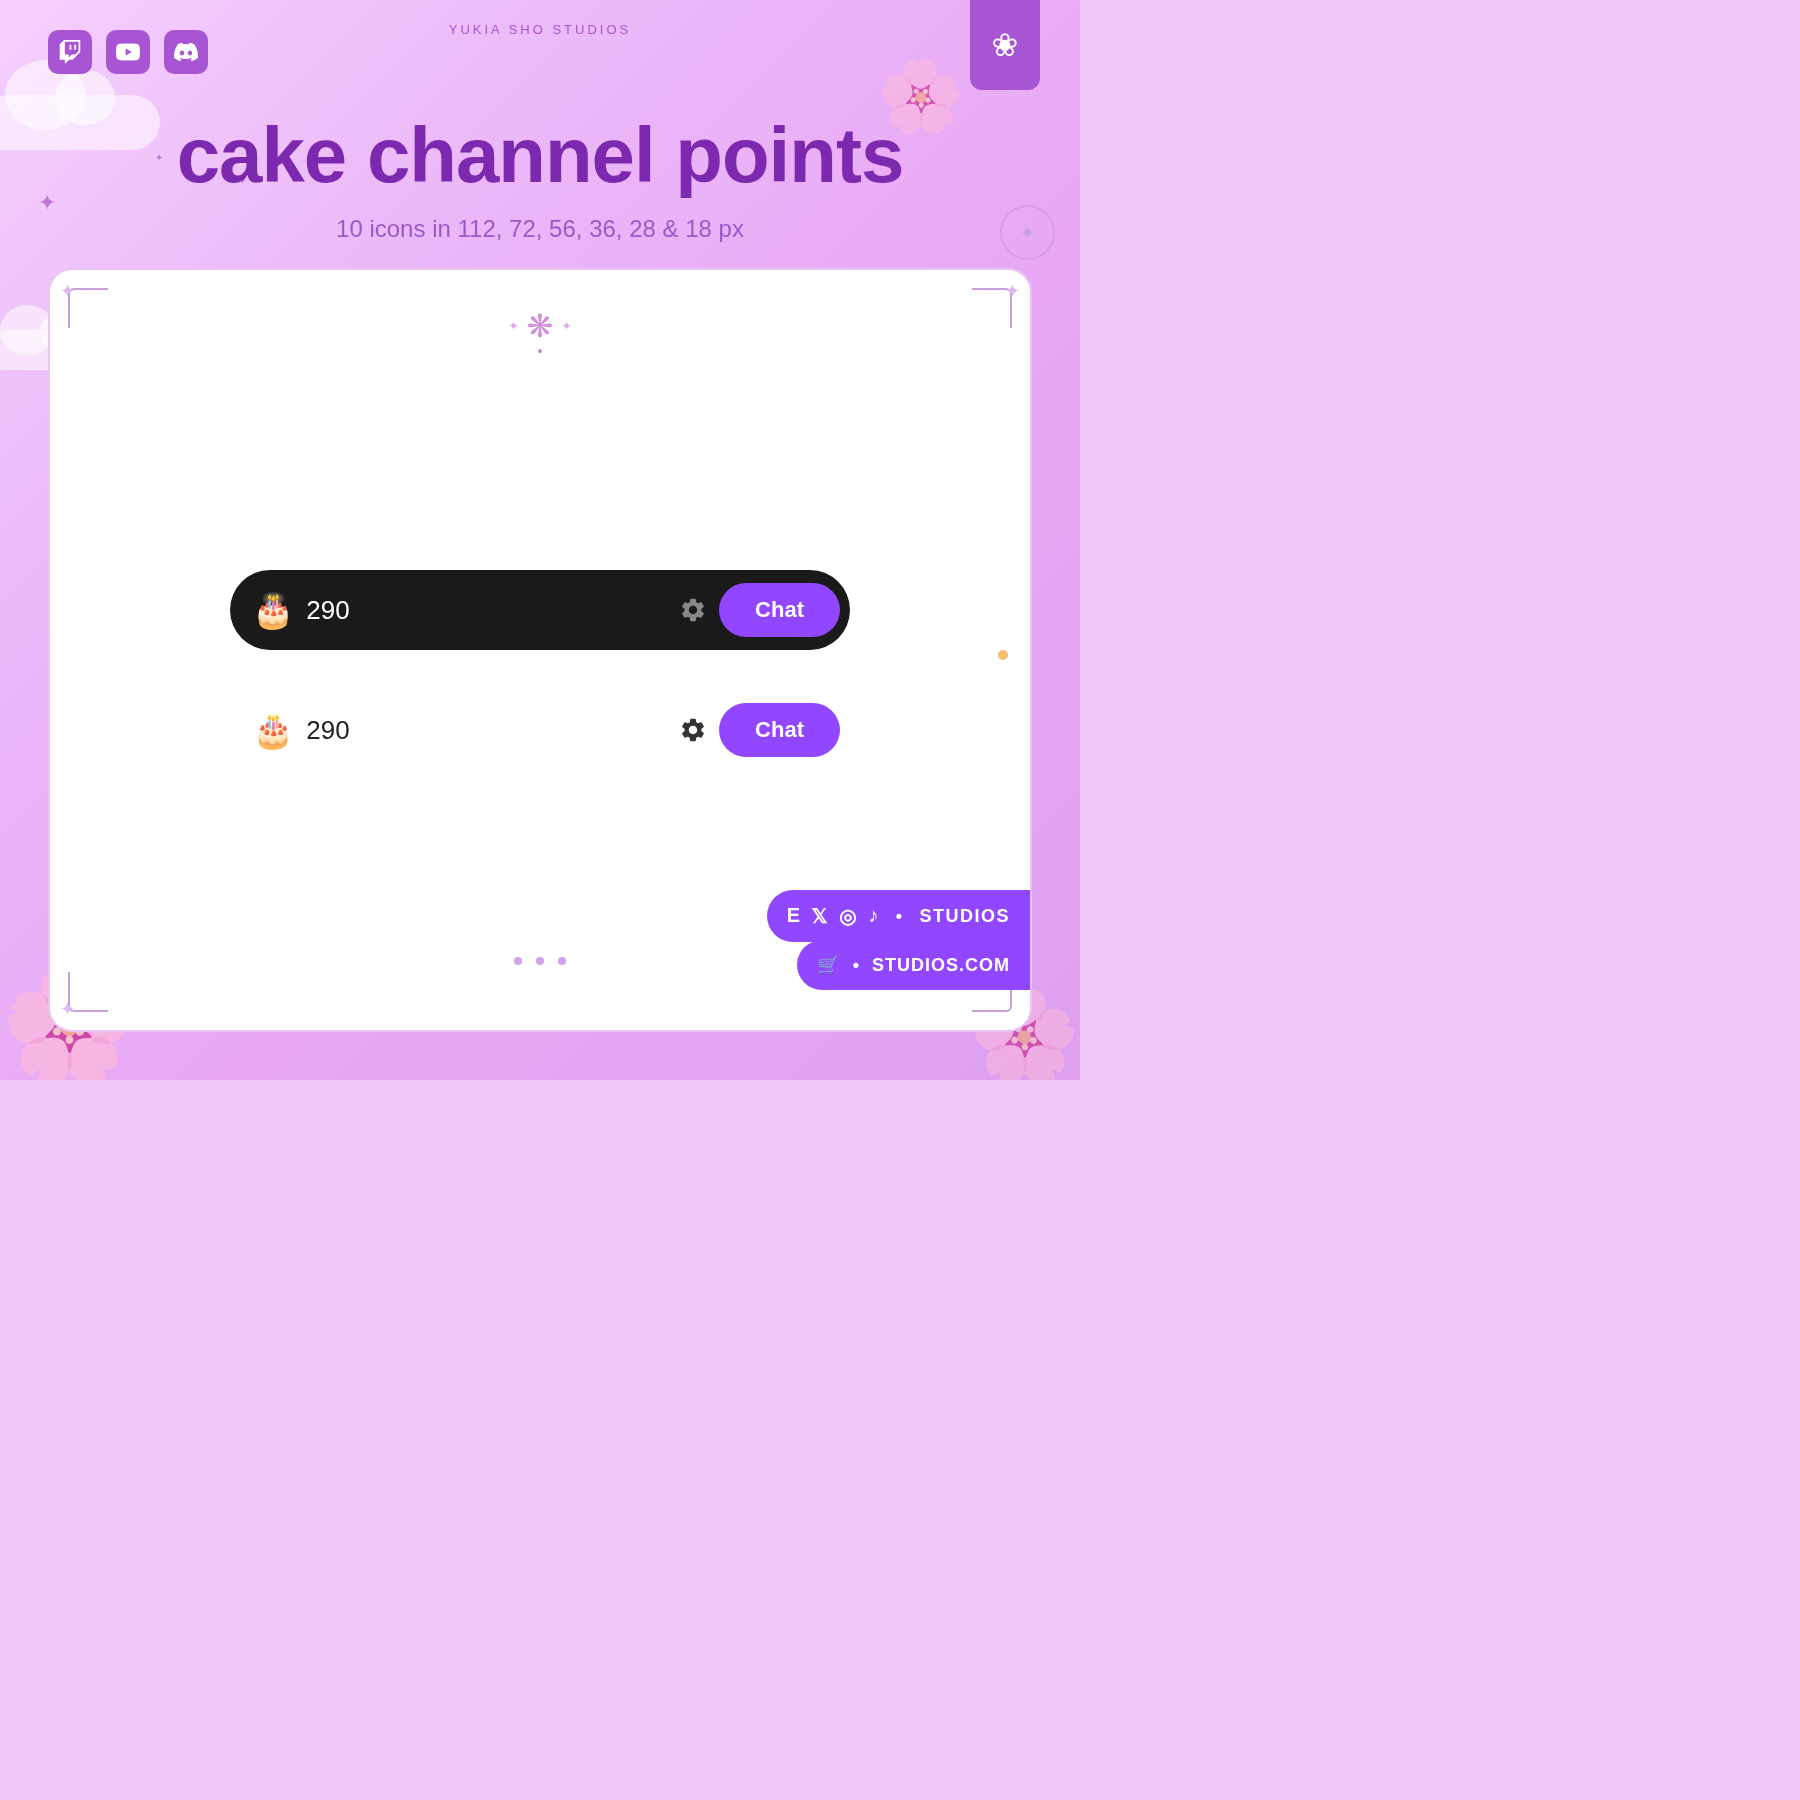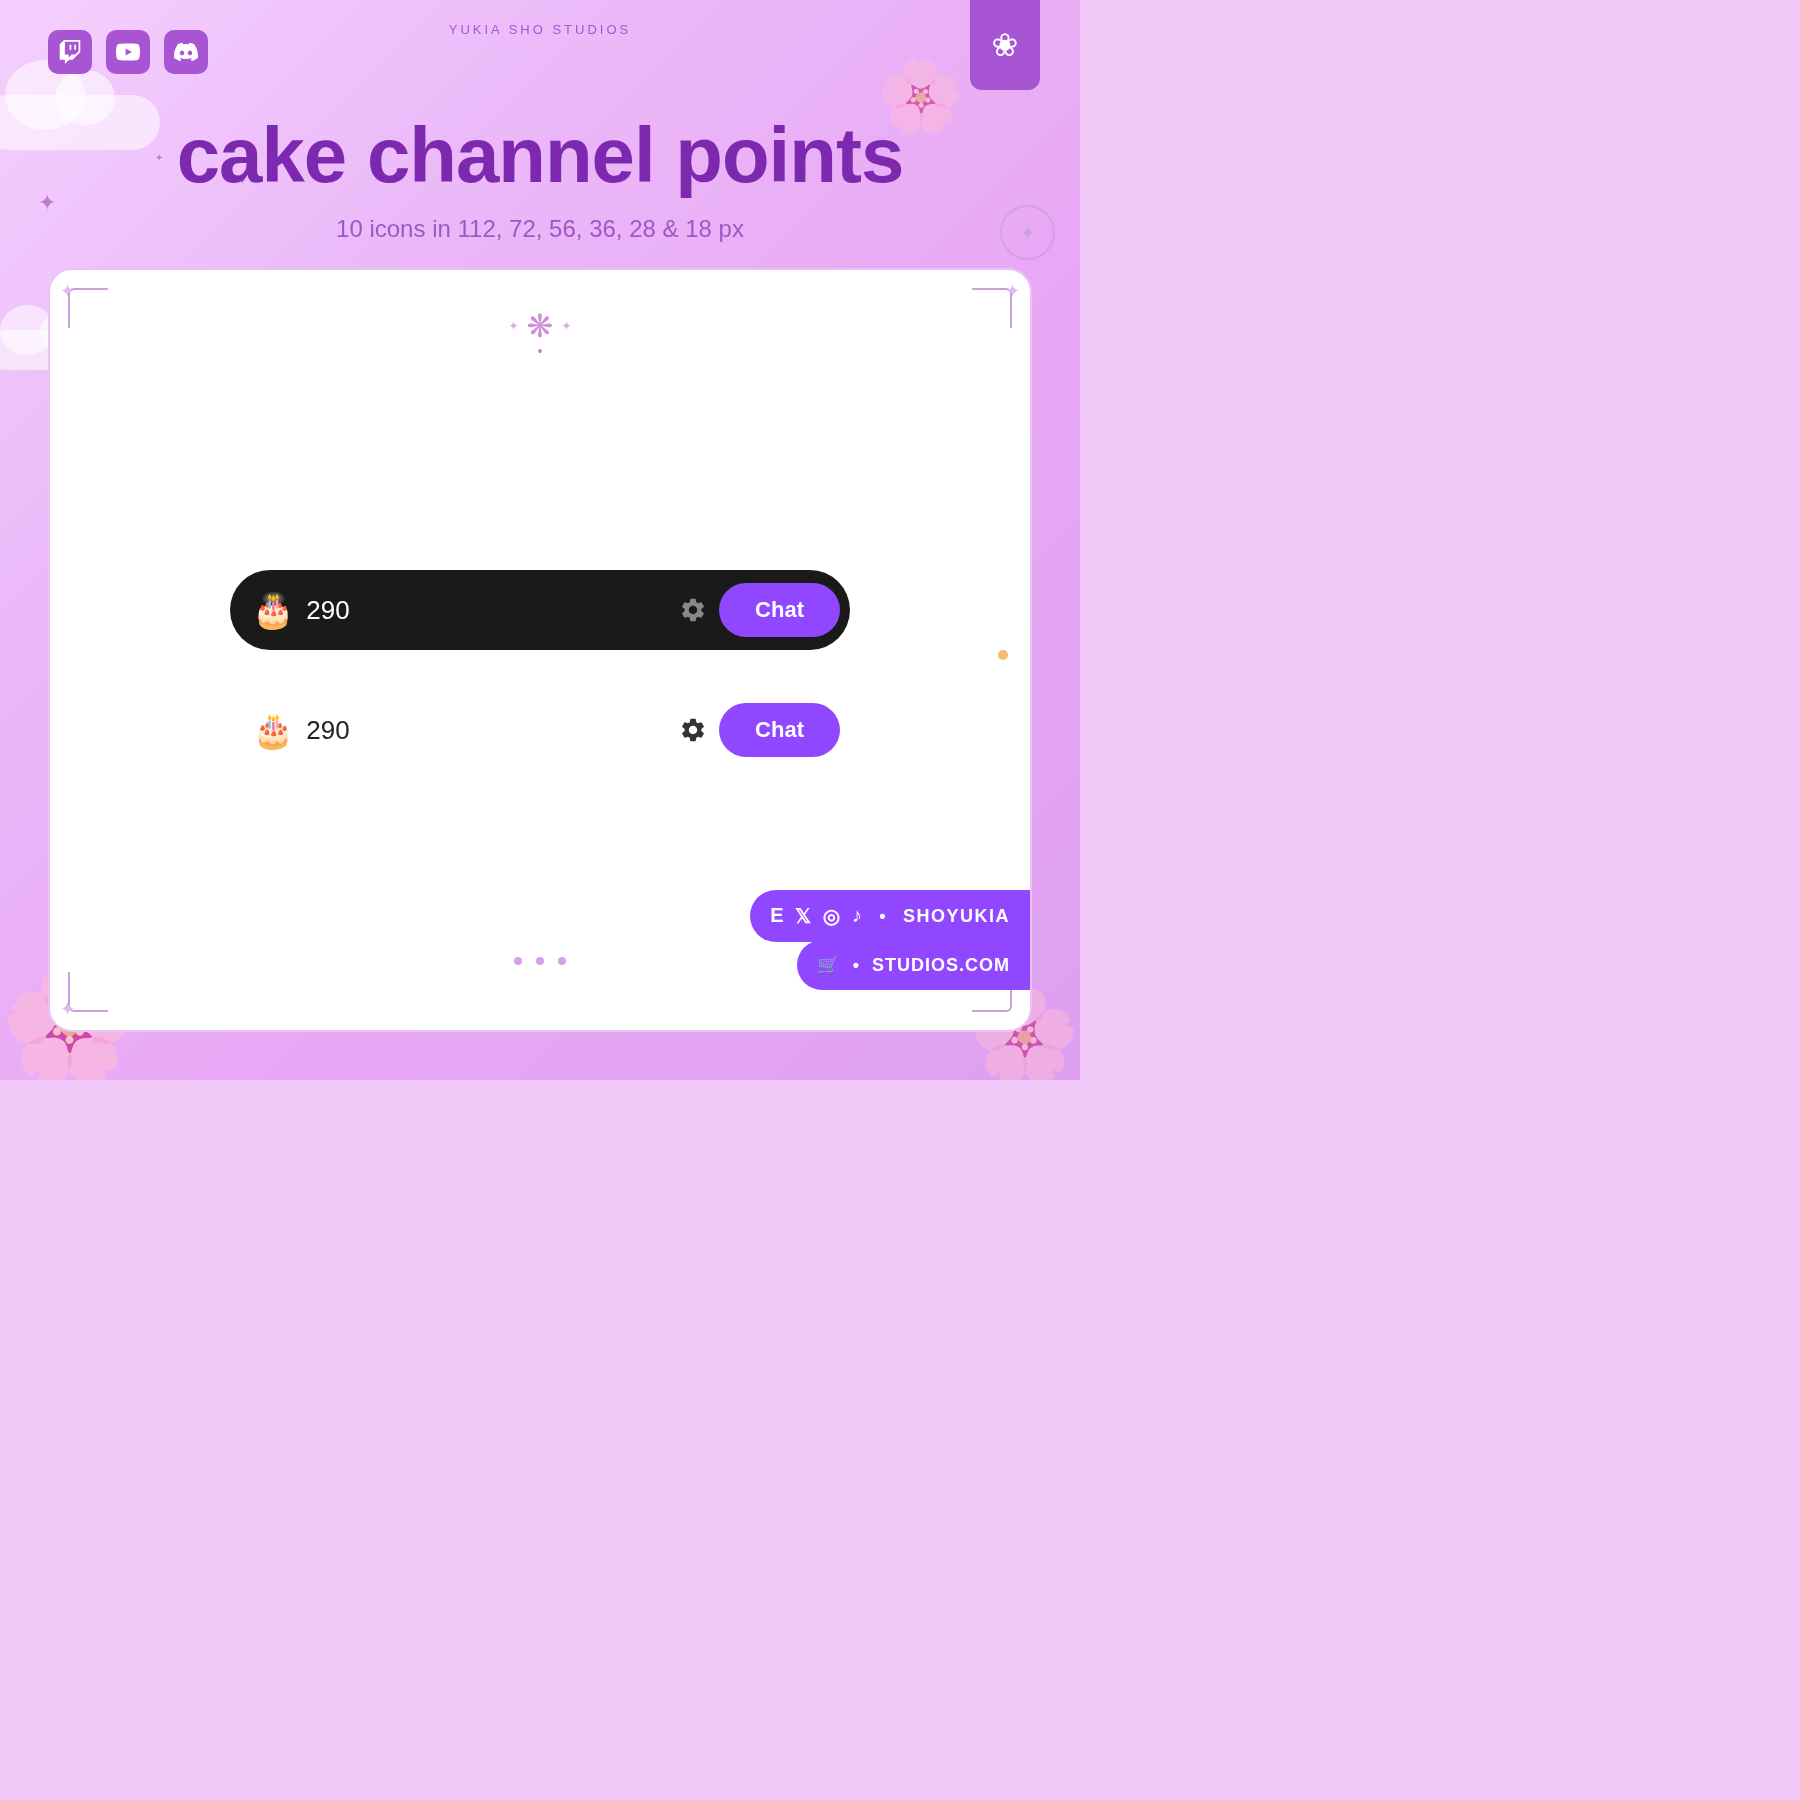--- a/index.html
+++ b/index.html
@@ -500,21 +500,21 @@
     </div>
 
     <div class="social-bar">
       <div class="social-bar-icons">
         <span>Ε</span>
         <span>𝕏</span>
         <span>◎</span>
         <span>♪</span>
       </div>
       <span style="margin: 0 6px;">•</span>
-      <span>SHOYUKIA</span>
+      <span>STUDIOS</span>
     </div>
 
     <div class="website-bar">
       <span>🛒</span>
       <span>•</span>
       <span>STUDIOS.COM</span>
     </div>
 
   </div>
 

